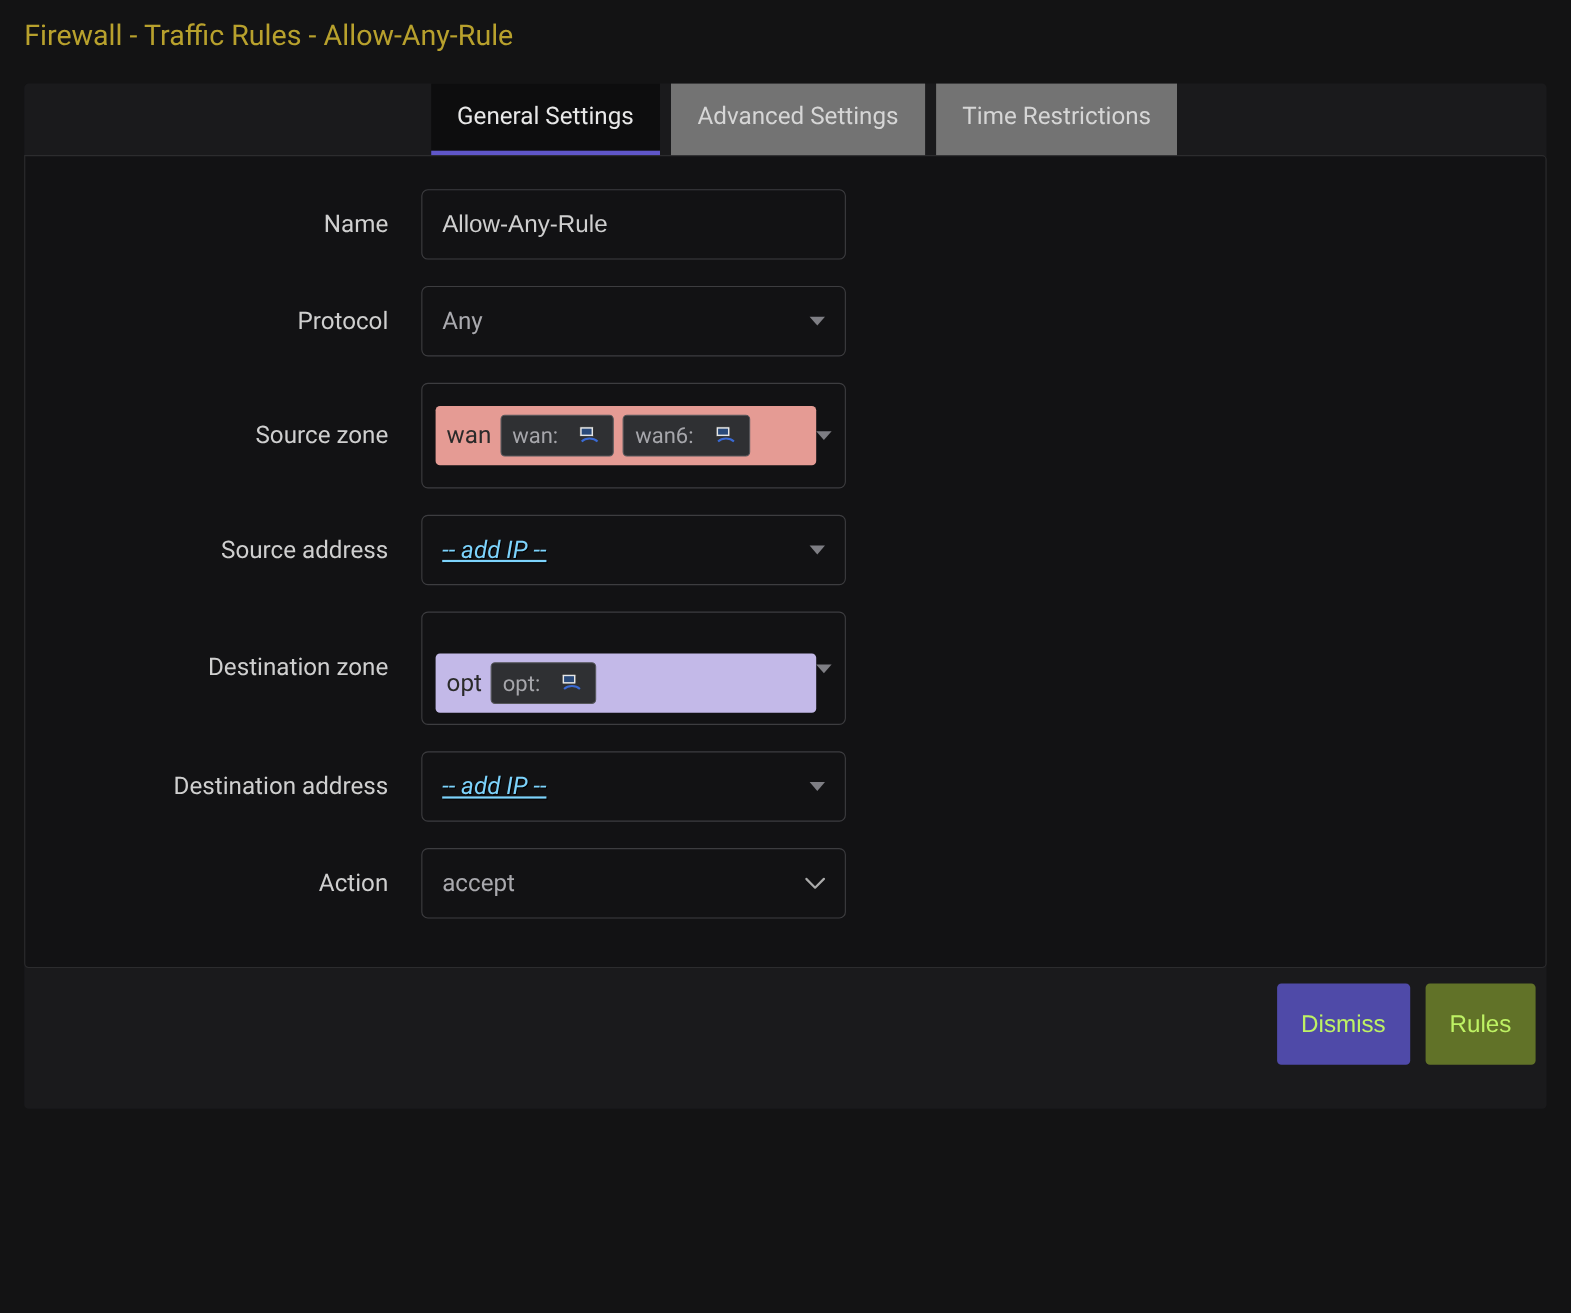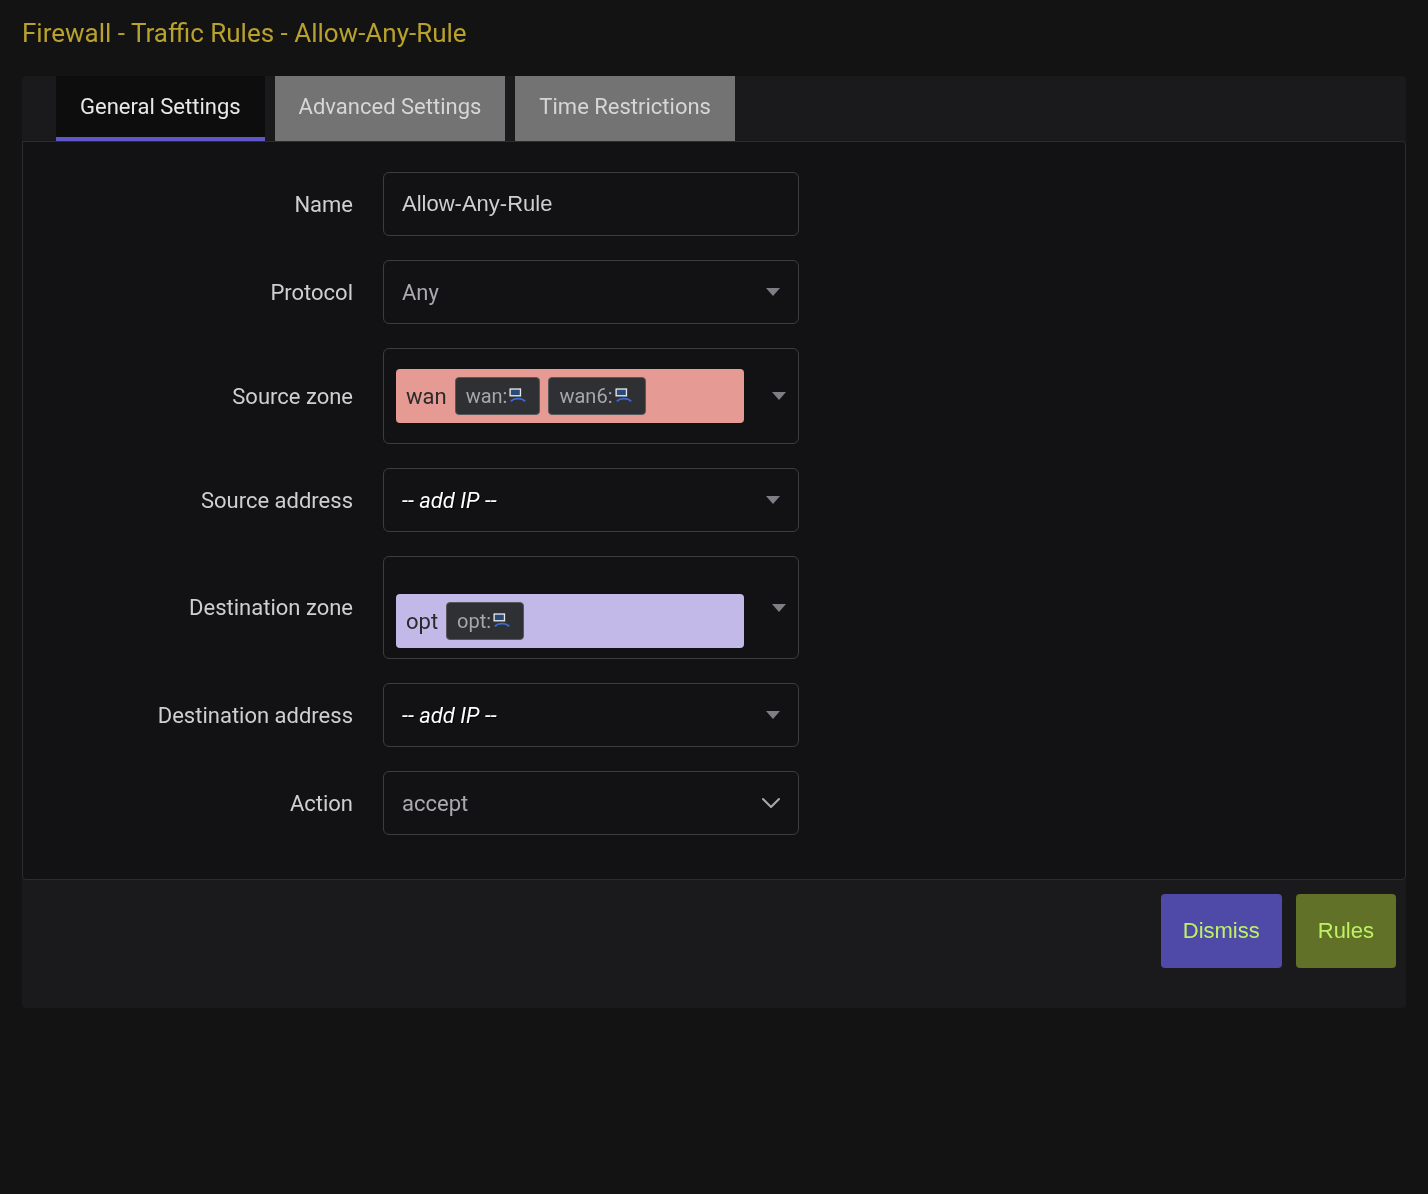--- a/index.html
+++ b/index.html
@@ -23,20 +23,21 @@
   .content {
     background: #1a1a1c;
     border-radius: 4px;
     position: relative;
     padding-bottom: 40px;
   }
   .tabs {
     display: flex;
     gap: 10px;
     padding-left: 34px;
+    justify-content: center;
   }
   .tab {
     padding: 18px 24px;
     font-size: 22px;
     color: #d6d6d6;
     background: #737373;
     cursor: pointer;
     border: none;
     position: relative;
     top: 0;
@@ -59,21 +60,21 @@
     margin-bottom: 24px;
   }
   .label {
     width: 320px;
     text-align: right;
     padding-right: 30px;
     font-size: 22px;
     color: #cfcfcf;
   }
   .control {
-    width: 416px;
+    width: 386px;
     min-height: 64px;
     border: 1px solid #3d3d40;
     border-radius: 6px;
     background: transparent;
     display: flex;
     align-items: center;
     padding: 0 18px;
     font-size: 22px;
     color: #a9a9ae;
     position: relative;
@@ -113,31 +114,33 @@
   .zone-pill.opt { background: #c3b9e8; color: #2a2a2a; width: 348px; margin-top: 27px; }
   .iface-chip {
     background: #2f3033;
     border: 1px solid #56575b;
     border-radius: 4px;
     padding: 6px 10px;
     color: #a6a6ab;
     font-size: 20px;
     display: flex;
     align-items: center;
+    gap: 18px;
   }
   .iface-icon {
     width: 22px;
     height: 18px;
     display: inline-block;
   }
   .iface-icon svg { display:block; }
   .placeholder-text {
-    color: #ffffff;
+    color: #7dd3fc;
     font-style: italic;
     text-shadow: 1px 1px 0 #000;
+    text-decoration: underline;
   }
   .footer {
     display: flex;
     justify-content: flex-end;
     gap: 14px;
     padding: 14px 10px 0 0;
   }
   .btn {
     border: none;
     border-radius: 4px;

